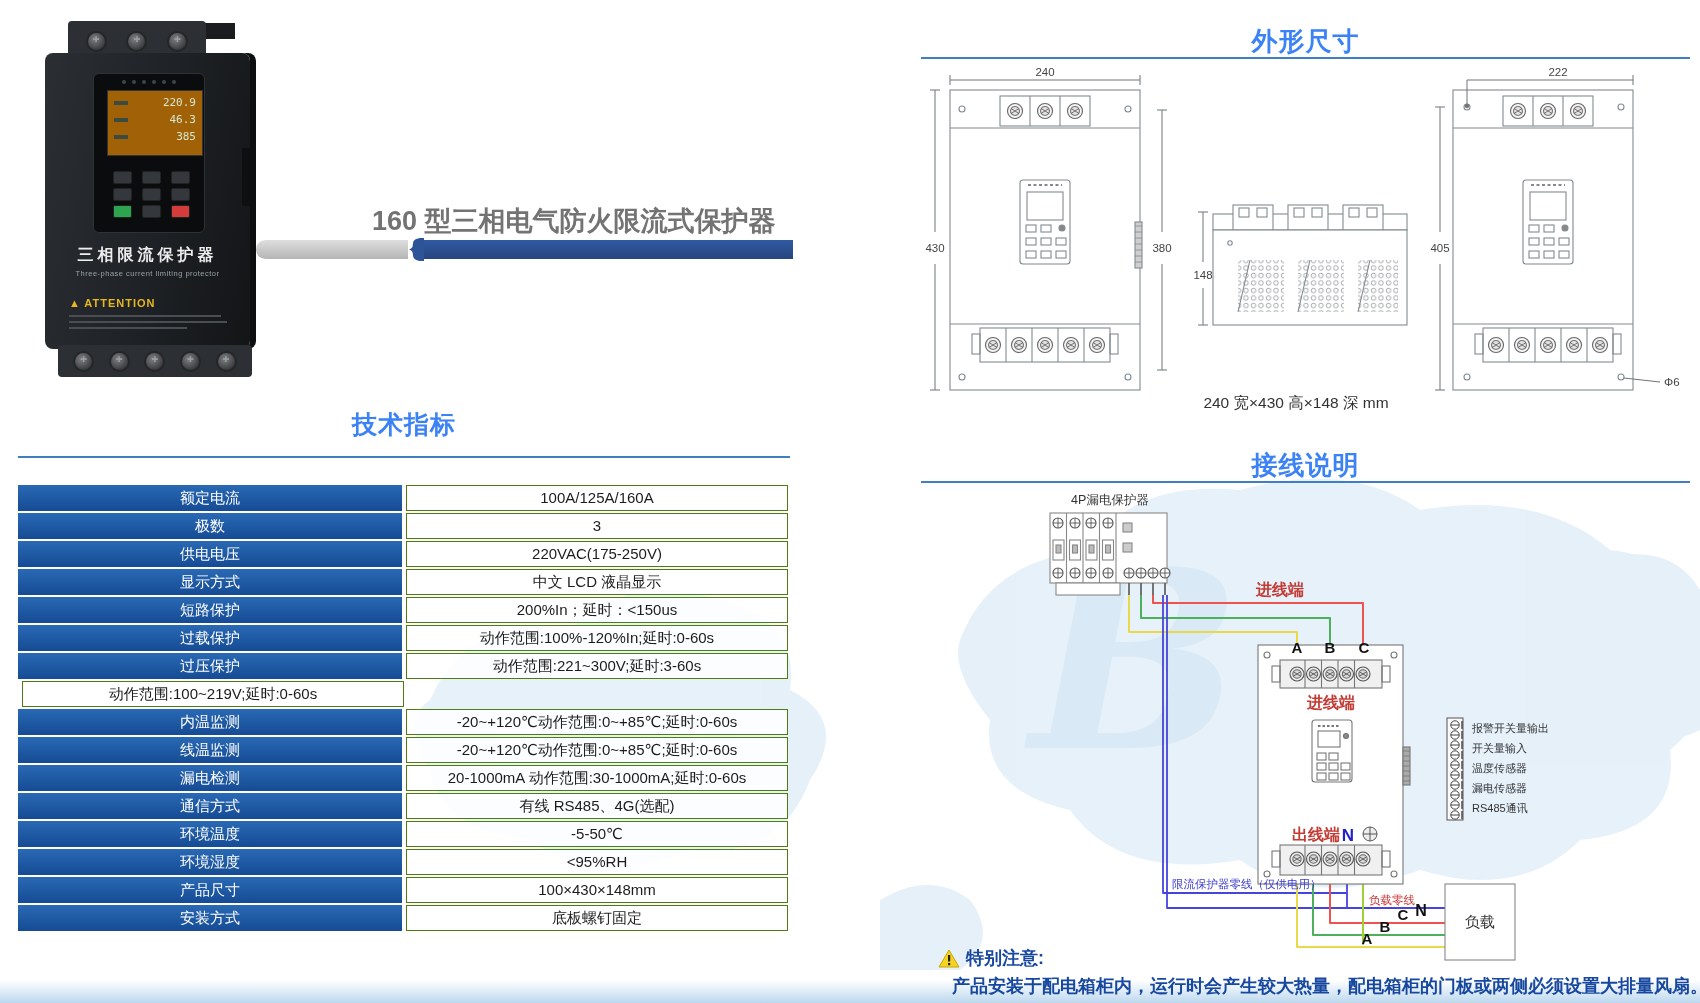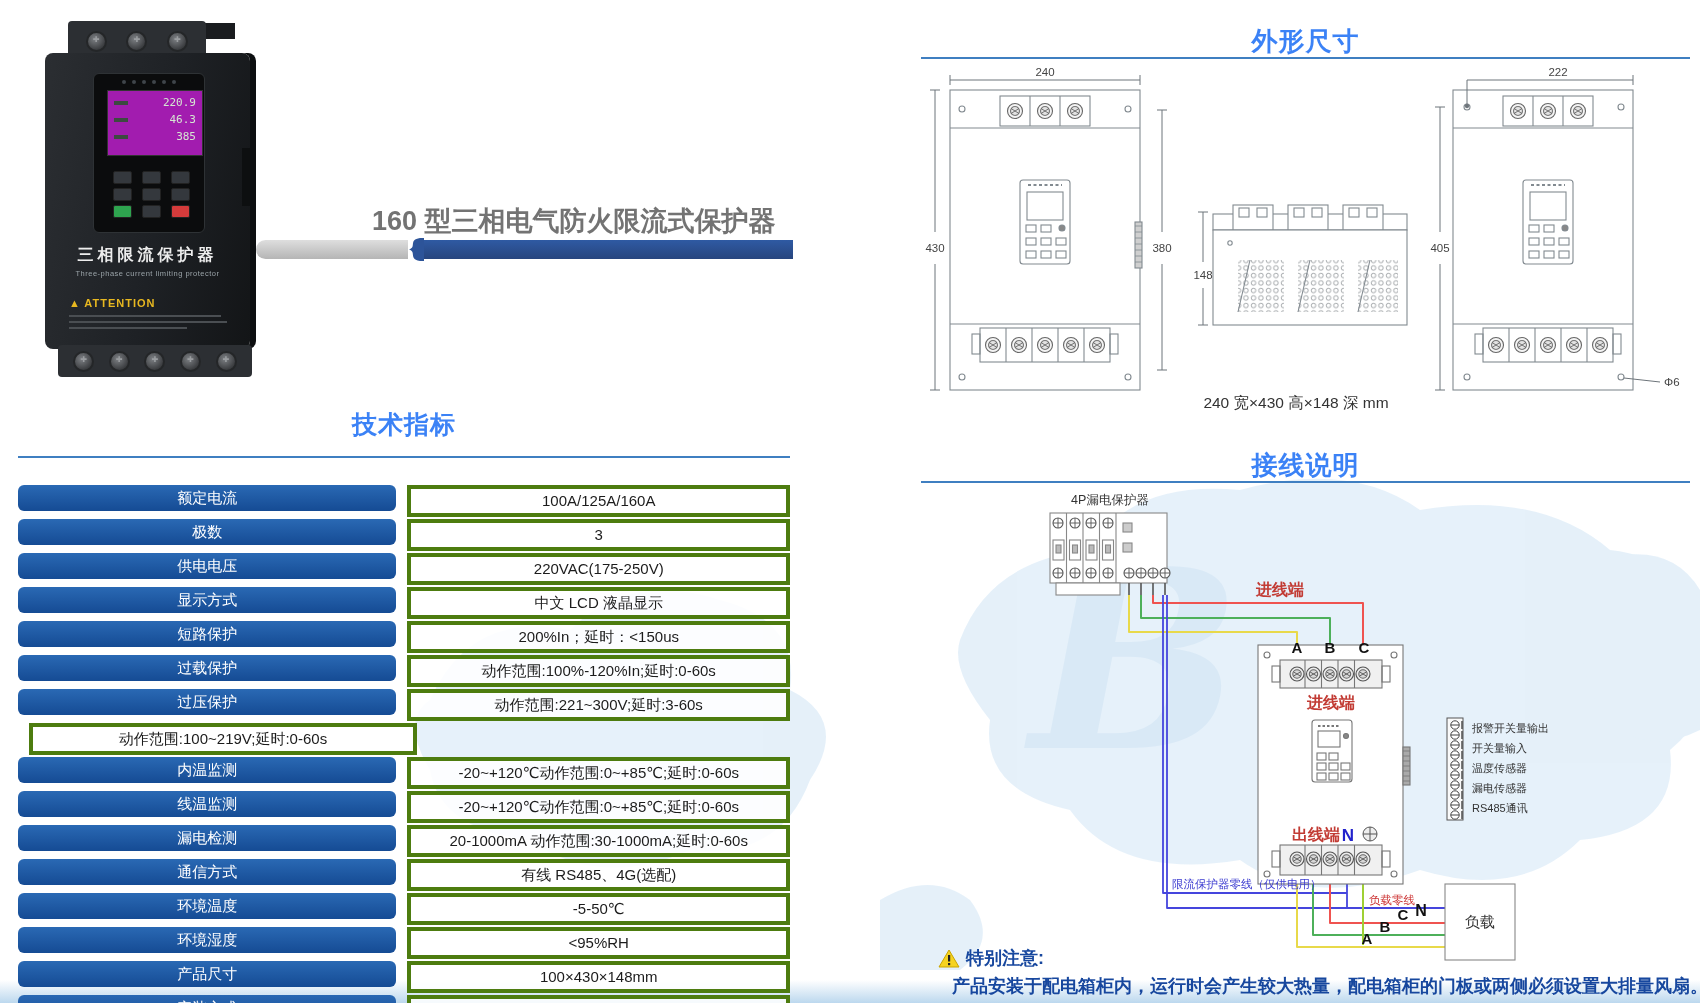--- a/index.html
+++ b/index.html
@@ -7,32 +7,32 @@
           font-family:"Liberation Sans","DejaVu Sans",sans-serif;}
   .abs{position:absolute;}
   .hd{font-weight:bold;color:#3b82f6;text-align:center;letter-spacing:1px;}
   .rule{height:2px;background:#3f7fc1;}
   
   #wm-letter{font-family:"DejaVu Serif",serif;font-style:italic;font-weight:bold;
              font-size:250px;line-height:1;color:#d9e9f6;z-index:0;}
   
   .srow{display:flex;margin-bottom:2px;}
   .scell-l{width:384px;height:26px;line-height:26px;text-align:center;color:#fff;font-size:15px;
-           background:linear-gradient(180deg,#2a69b4,#154b94);border-radius:6px;}
+           background:linear-gradient(180deg,#2a69b4,#154b94);}
   .scell-v{width:380px;height:24px;line-height:24px;text-align:center;color:#1c1c1c;font-size:15px;
-           margin-left:11px;border:4px solid #4d7c0f;background:rgba(255,255,255,.86);}
+           margin-left:4px;border:1px solid #4d7c0f;background:rgba(255,255,255,.86);}
   
   #photo{z-index:2;}
   .term-block{background:#2c2f33;border-radius:4px;position:absolute;display:flex;
               align-items:center;justify-content:space-around;padding:0 8px;}
   .screw{width:17px;height:17px;border-radius:50%;background:radial-gradient(circle at 40% 35%,#7d8084,#3c3e41 70%);
          border:2px solid #242628;color:#9a9da0;font-size:8px;line-height:13px;text-align:center;}
   #dev-body{background:linear-gradient(100deg,#2b2e32,#1e2125 55%,#131517);border-radius:8px;
             box-shadow:6px 0 0 #0c0e10;}
-  #lcd{background:#a21caf;border:1px solid #333;color:#d5e6d2;font-family:"DejaVu Sans Mono",monospace;
+  #lcd{background:#a16207;border:1px solid #333;color:#d5e6d2;font-family:"DejaVu Sans Mono",monospace;
        font-size:11px;text-align:center;padding:3px 6px;}
   #lcd .lrow{display:flex;justify-content:space-between;align-items:center;height:17px;}
   #lcd .llab{width:14px;height:4px;background:#3d4a40;}
   .key{width:17px;height:11px;background:#34383d;border-radius:2px;border:1px solid #222;}
   .key.g{background:#2ea44f;}  .key.r{background:#d43b3b;}
   #brand{color:#ededed;font-weight:bold;font-size:16px;letter-spacing:4px;text-align:center;}
   #brand-sub{color:#9aa3a8;font-size:7.5px;text-align:center;letter-spacing:.5px;}
   #attn{color:#e8b820;font-weight:bold;font-size:11px;letter-spacing:1px;}
   .fineline{height:2px;background:#4a4e52;margin-top:4px;}
   

